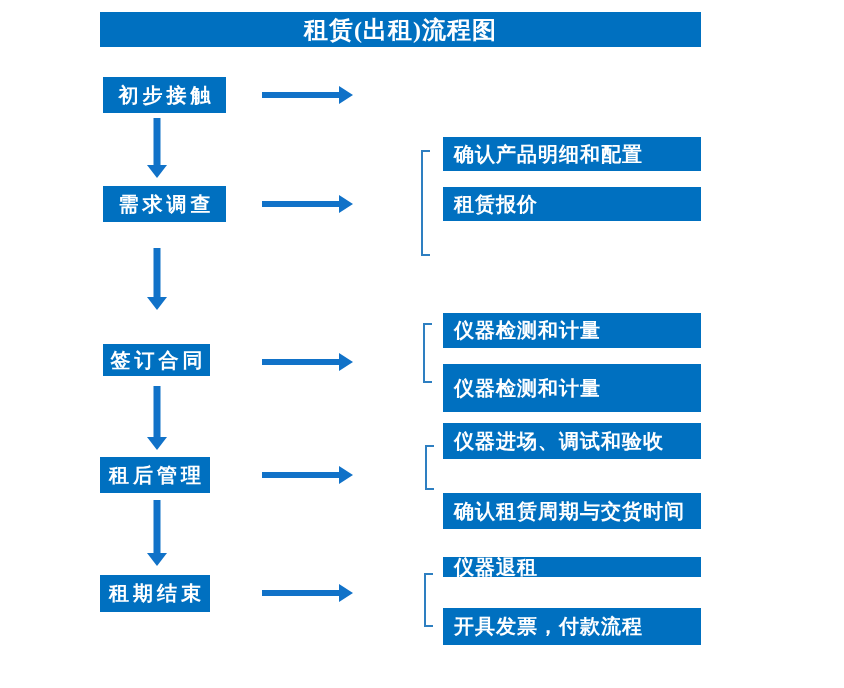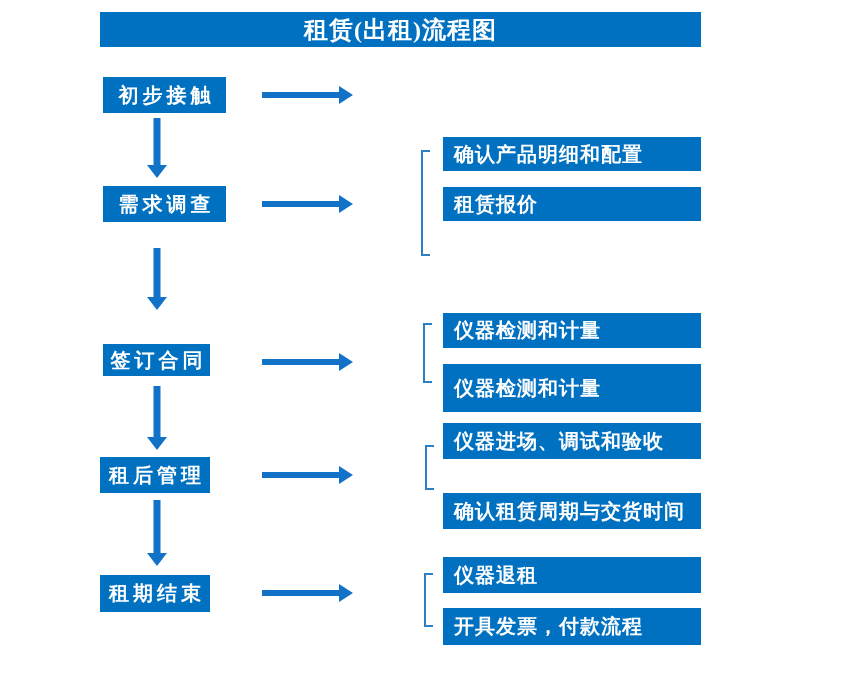--- a/index.html
+++ b/index.html
@@ -143,16 +143,16 @@
 
   <div class="detail" style="top:137px; height:34px;">确认产品明细和配置</div>
   <div class="detail" style="top:187px; height:34px;">租赁报价</div>
 
   <div class="detail" style="top:313px; height:35px;">仪器检测和计量</div>
   <div class="detail" style="top:364px; height:48px;">仪器检测和计量</div>
 
   <div class="detail" style="top:423px; height:36px;">仪器进场、调试和验收</div>
   <div class="detail" style="top:493px; height:36px;">确认租赁周期与交货时间</div>
 
-  <div class="detail" style="top:557px; height:36px;">仪器退租</div>
+  <div class="detail" style="top:557px; height:20px;">仪器退租</div>
   <div class="detail" style="top:608px; height:37px;">开具发票，付款流程</div>
 
 </div>
 
 </body></html>

